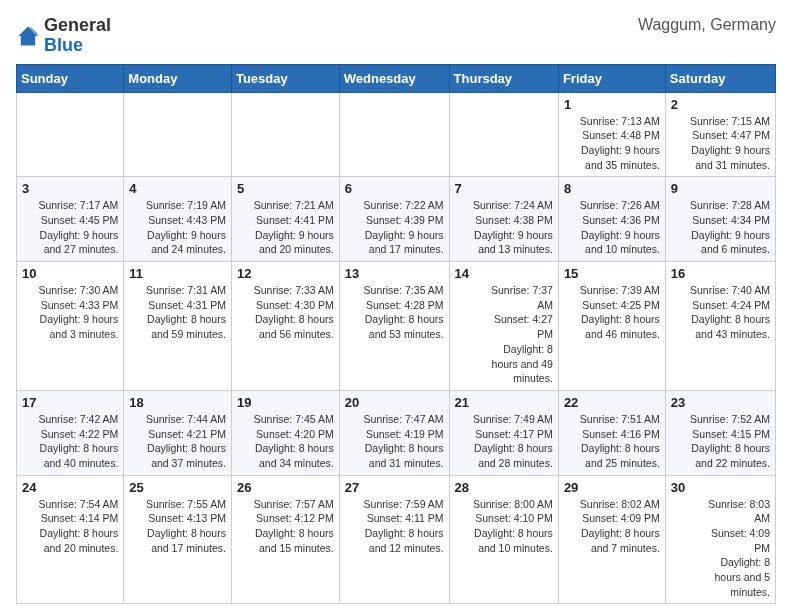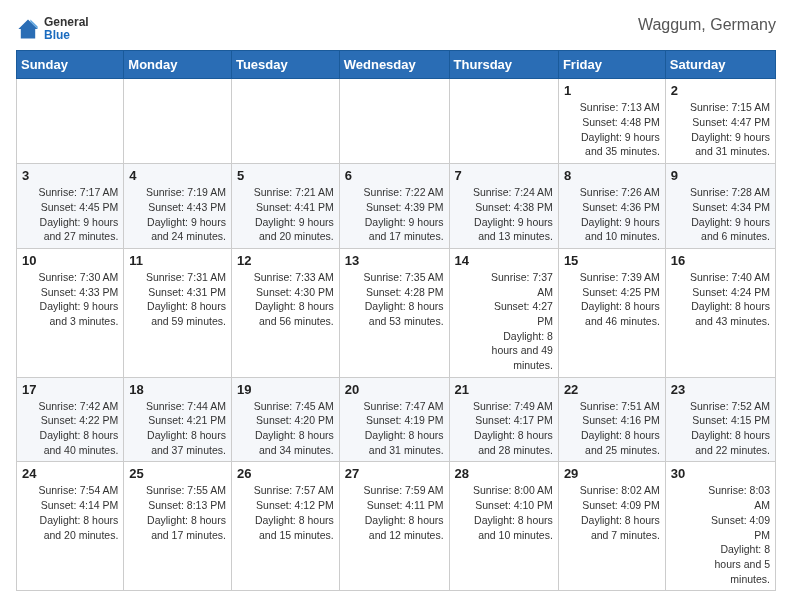--- a/index.html
+++ b/index.html
@@ -15,21 +15,21 @@
       justify-content: space-between;
       align-items: flex-start;
       margin-bottom: 8px;
     }
     .logo {
       display: flex;
       align-items: center;
       gap: 4px;
     }
     .logo-text {
-      font-size: 12px;
+      font-size: 18px;
       font-weight: bold;
       line-height: 1.1;
     }
     .logo-text .general { color: #333; }
     .logo-text .blue { color: #1a6bbf; }
     .logo-icon {
       width: 24px;
       height: 24px;
     }
     .title-area {
@@ -272,21 +272,21 @@
       <tr>
         <td>
           <span class="day-number">24</span>
           <div class="day-info" style="white-space: pre-line;">Sunrise: 7:54 AM
 Sunset: 4:14 PM
 Daylight: 8 hours and 20 minutes.</div>
         </td>
         <td>
           <span class="day-number">25</span>
           <div class="day-info" style="white-space: pre-line;">Sunrise: 7:55 AM
-Sunset: 8:13 PM
+Sunset: 4:13 PM
 Daylight: 8 hours and 17 minutes.</div>
         </td>
         <td>
           <span class="day-number">26</span>
           <div class="day-info" style="white-space: pre-line;">Sunrise: 7:57 AM
 Sunset: 4:12 PM
 Daylight: 8 hours and 15 minutes.</div>
         </td>
         <td>
           <span class="day-number">27</span>

